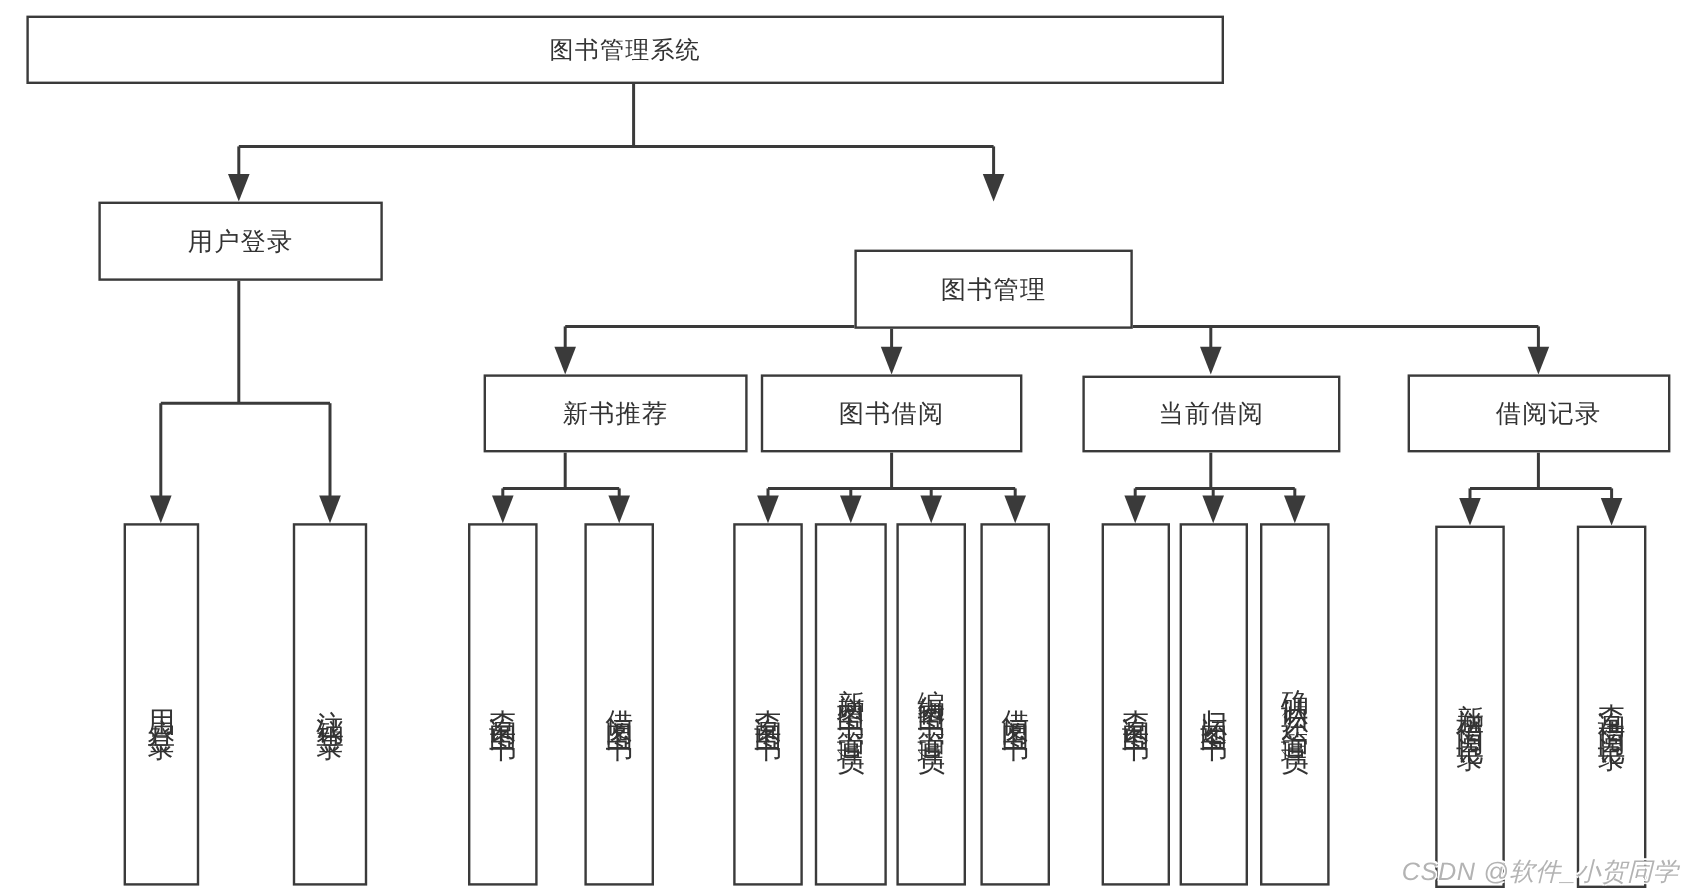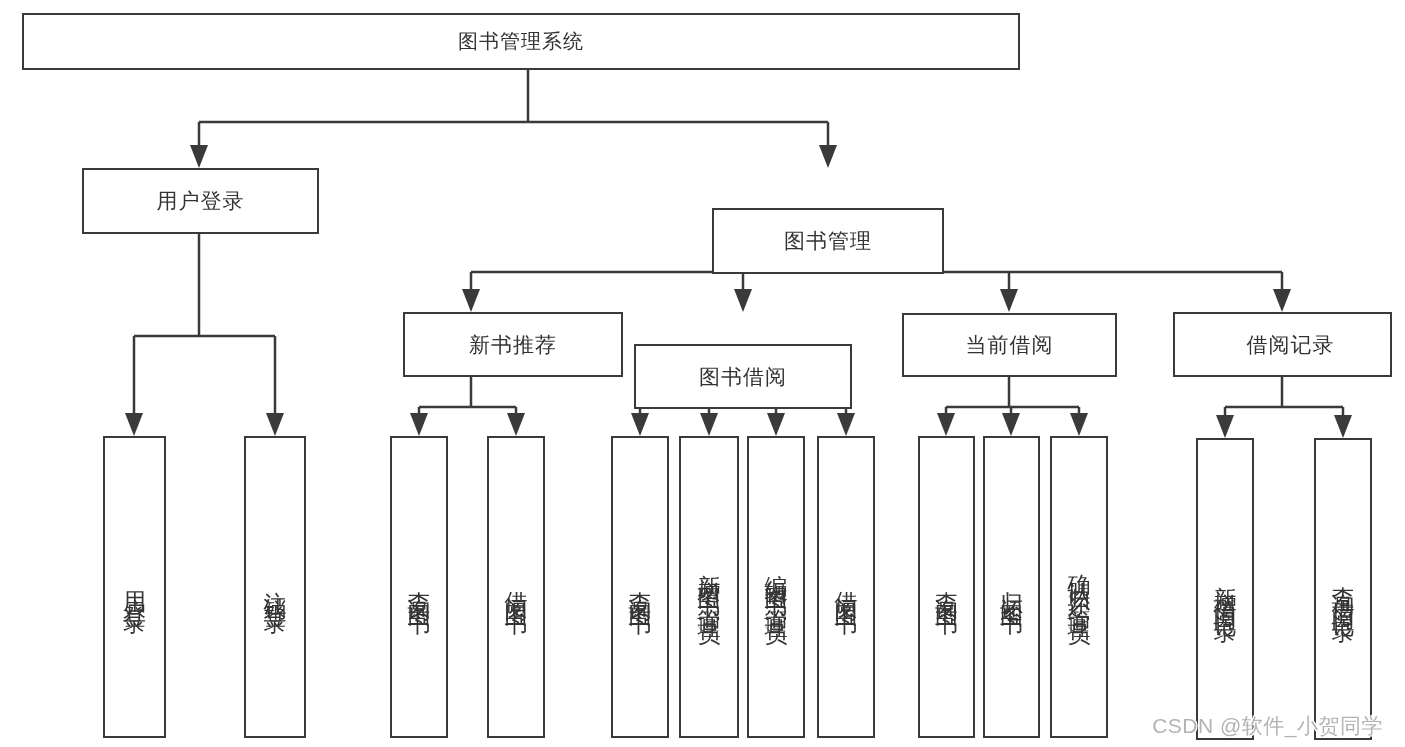--- a/index.html
+++ b/index.html
@@ -32,28 +32,29 @@
   .root-box{font-size:20px;}
   .v-box span{
     writing-mode:vertical-rl;
     font-size:23px;
     letter-spacing:7px;
     line-height:1;
     color:var(--text);
   }
   #watermark{
     position:absolute;
-    right:22px;
+    right:6px;
     top:712px;
     z-index:5;
     font-size:21px;
     color:var(--wm);
     letter-spacing:0.5px;
     text-shadow:-1px -1px 0 #fff,1px -1px 0 #fff,-1px 1px 0 #fff,1px 1px 0 #fff;
     white-space:nowrap;
+    font-style:italic;
   }
 </style>
 </head>
 <body>
 
 <div id="canvas">
 
   <svg id="connectors" width="1405" height="747" viewBox="0 0 1405 747">
       <line x1="528" y1="70" x2="528" y2="122" stroke="#3a3a3a" stroke-width="2.5"></line>
       <line x1="199" y1="122" x2="828" y2="122" stroke="#3a3a3a" stroke-width="2.5"></line>
@@ -116,21 +117,21 @@
   <div class="box h-box" style="left:82px;top:168px;width:237px;height:66px;">
     <span>用户登录</span>
   </div>
   <div class="box h-box" style="left:712px;top:168px;width:232px;height:66px;margin-top:40px;">
     <span>图书管理</span>
   </div>
 
   <div class="box h-box" style="left:361px;top:312px;width:220px;height:65px;margin-left:42px;">
     <span>新书推荐</span>
   </div>
-  <div class="box h-box" style="left:634px;top:312px;width:218px;height:65px;margin-top:32px;">
+  <div class="box h-box" style="left:634px;top:312px;width:218px;height:65px;">
     <span>图书借阅</span>
   </div>
   <div class="box h-box" style="left:902px;top:313px;width:215px;height:64px;">
     <span>当前借阅</span>
   </div>
   <div class="box h-box" style="left:1173px;top:312px;width:219px;height:65px;padding-left:16px;">
     <span>借阅记录</span>
   </div>
 
   <div class="box v-box" style="left:103px;top:436px;width:63px;height:302px;">

